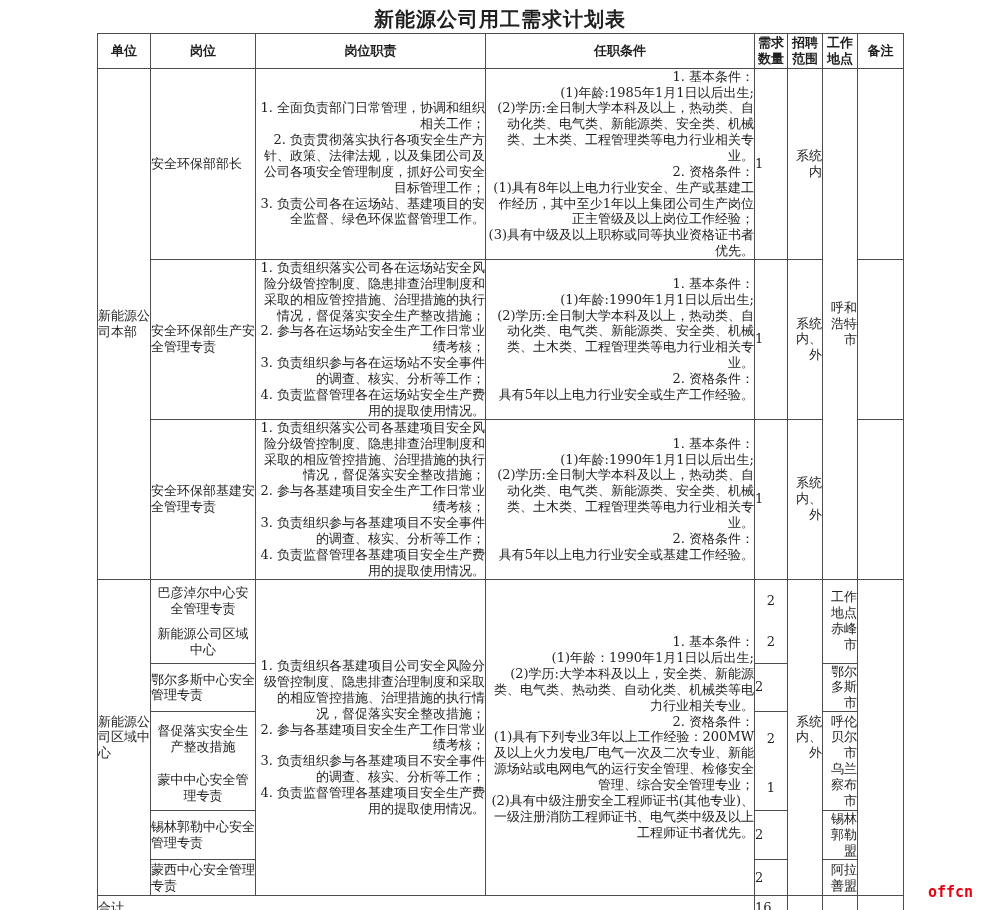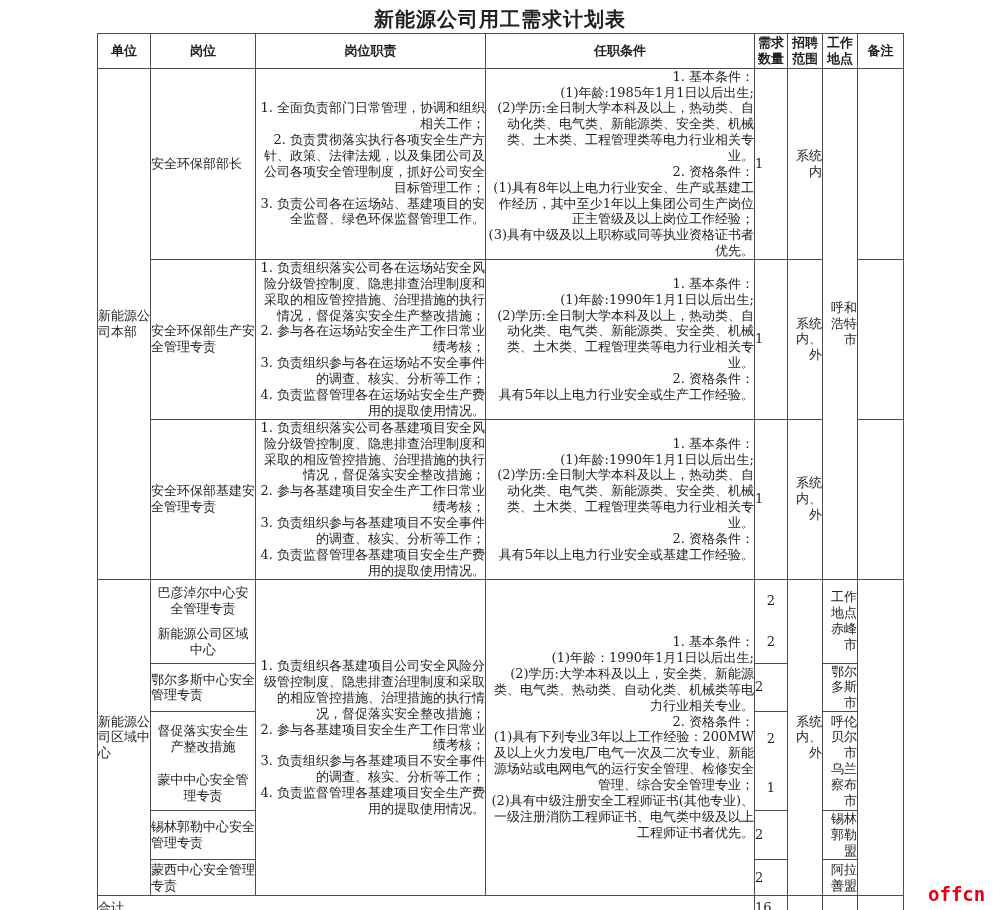--- a/index.html
+++ b/index.html
@@ -22,21 +22,21 @@
   .plan th{font-weight:bold;text-align:center;padding:1px 0;}
   .c{text-align:left;vertical-align:middle;}
   .txt{text-align:right;vertical-align:middle;padding:2px 4px;white-space:pre-line;}
   .wrapc{white-space:pre-line;text-align:right;vertical-align:middle;padding:1px 2px;}
   .stack{display:flex;flex-direction:column;}
   .stack>div{display:flex;align-items:center;justify-content:center;text-align:center;padding:0 2px;}
   .totalrow td{font-size:13px;}
   .watermark{
     position:absolute;left:928px;top:883px;width:70px;
     font-family:"DejaVu Sans Mono","Liberation Mono",monospace;
-    font-weight:bold;font-size:19px;color:#e60012;letter-spacing:0px;
+    font-weight:bold;font-size:15px;color:#e60012;letter-spacing:0px;
   }
 </style>
 </head>
 <body>
 
 <div class="title">新能源公司用工需求计划表</div>
 
 <table class="plan">
   <colgroup>
     <col style="width:53px">

